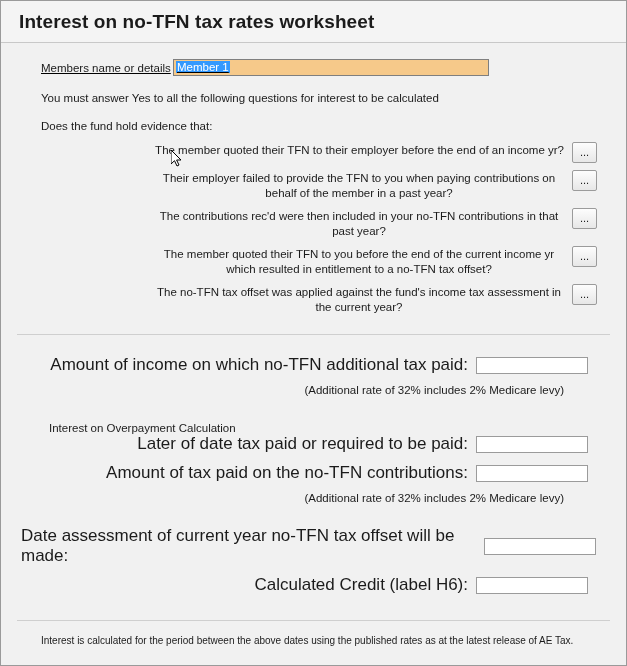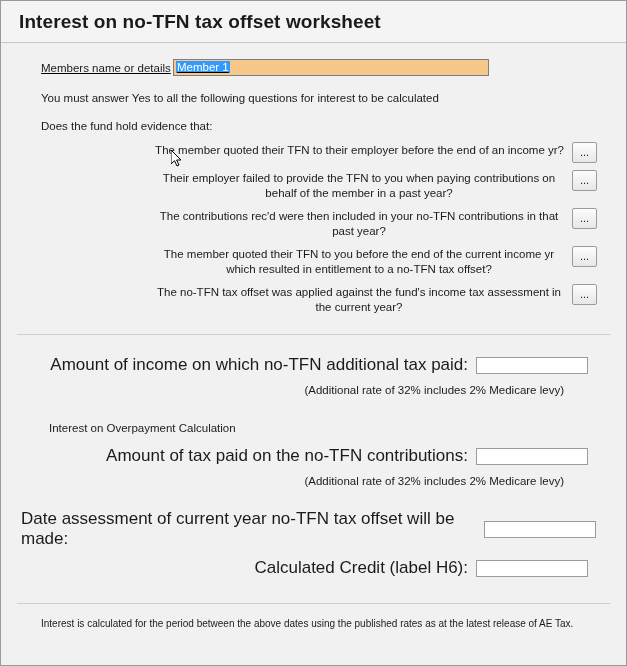--- a/index.html
+++ b/index.html
@@ -168,21 +168,20 @@
     text-align: right;
     font-size: 11.5px;
     color: #1b1b1b;
     padding-right: 42px;
     margin-bottom: 10px;
   }
   .sect-head {
     padding-left: 28px;
     font-size: 11.5px;
     color: #1b1b1b;
-    margin-bottom: 12px;
   }
   .footer-text {
     padding-left: 28px;
     padding-right: 40px;
     font-size: 10px;
     color: #1b1b1b;
     line-height: 15px;
   }
   .cursor {
     position: absolute;
@@ -195,21 +194,21 @@
   .spacer-12 { height: 12px; }
   .spacer-16 { height: 16px; }
   .spacer-20 { height: 20px; }
 </style>
 </head>
 <body>
 
 <div class="window">
 
   <div class="title-bar">
-    <div class="title">Interest on no-TFN tax offset worksheet</div>
+    <div class="title">Interest on no-TFN tax rates worksheet</div>
   </div>
 
   <div class="content">
 
     <div class="members-row">
       <div class="members-label">Members name or details</div>
       <div class="members-input">
         <span class="members-input-sel">Member 1</span>
       </div>
     </div>
@@ -269,20 +268,26 @@
         </div>
       </div>
 
 
       <div class="note">(Additional rate of 32% includes 2% Medicare levy)</div>
 
       <div class="spacer-16"></div>
 
       <div class="sect-head">Interest on Overpayment Calculation</div>
 
+      <div class="frow">
+        <div class="ftext">Later of date tax paid or required to be paid:</div>
+        <div class="fcol">
+          <input class="field" type="text" value="" style="">
+        </div>
+      </div>
 
       <div class="frow">
         <div class="ftext">Amount of tax paid on the no-TFN contributions:</div>
         <div class="fcol">
           <input class="field" type="text" value="" style="">
         </div>
       </div>
 
       <div class="note">(Additional rate of 32% includes 2% Medicare levy)</div>
 

